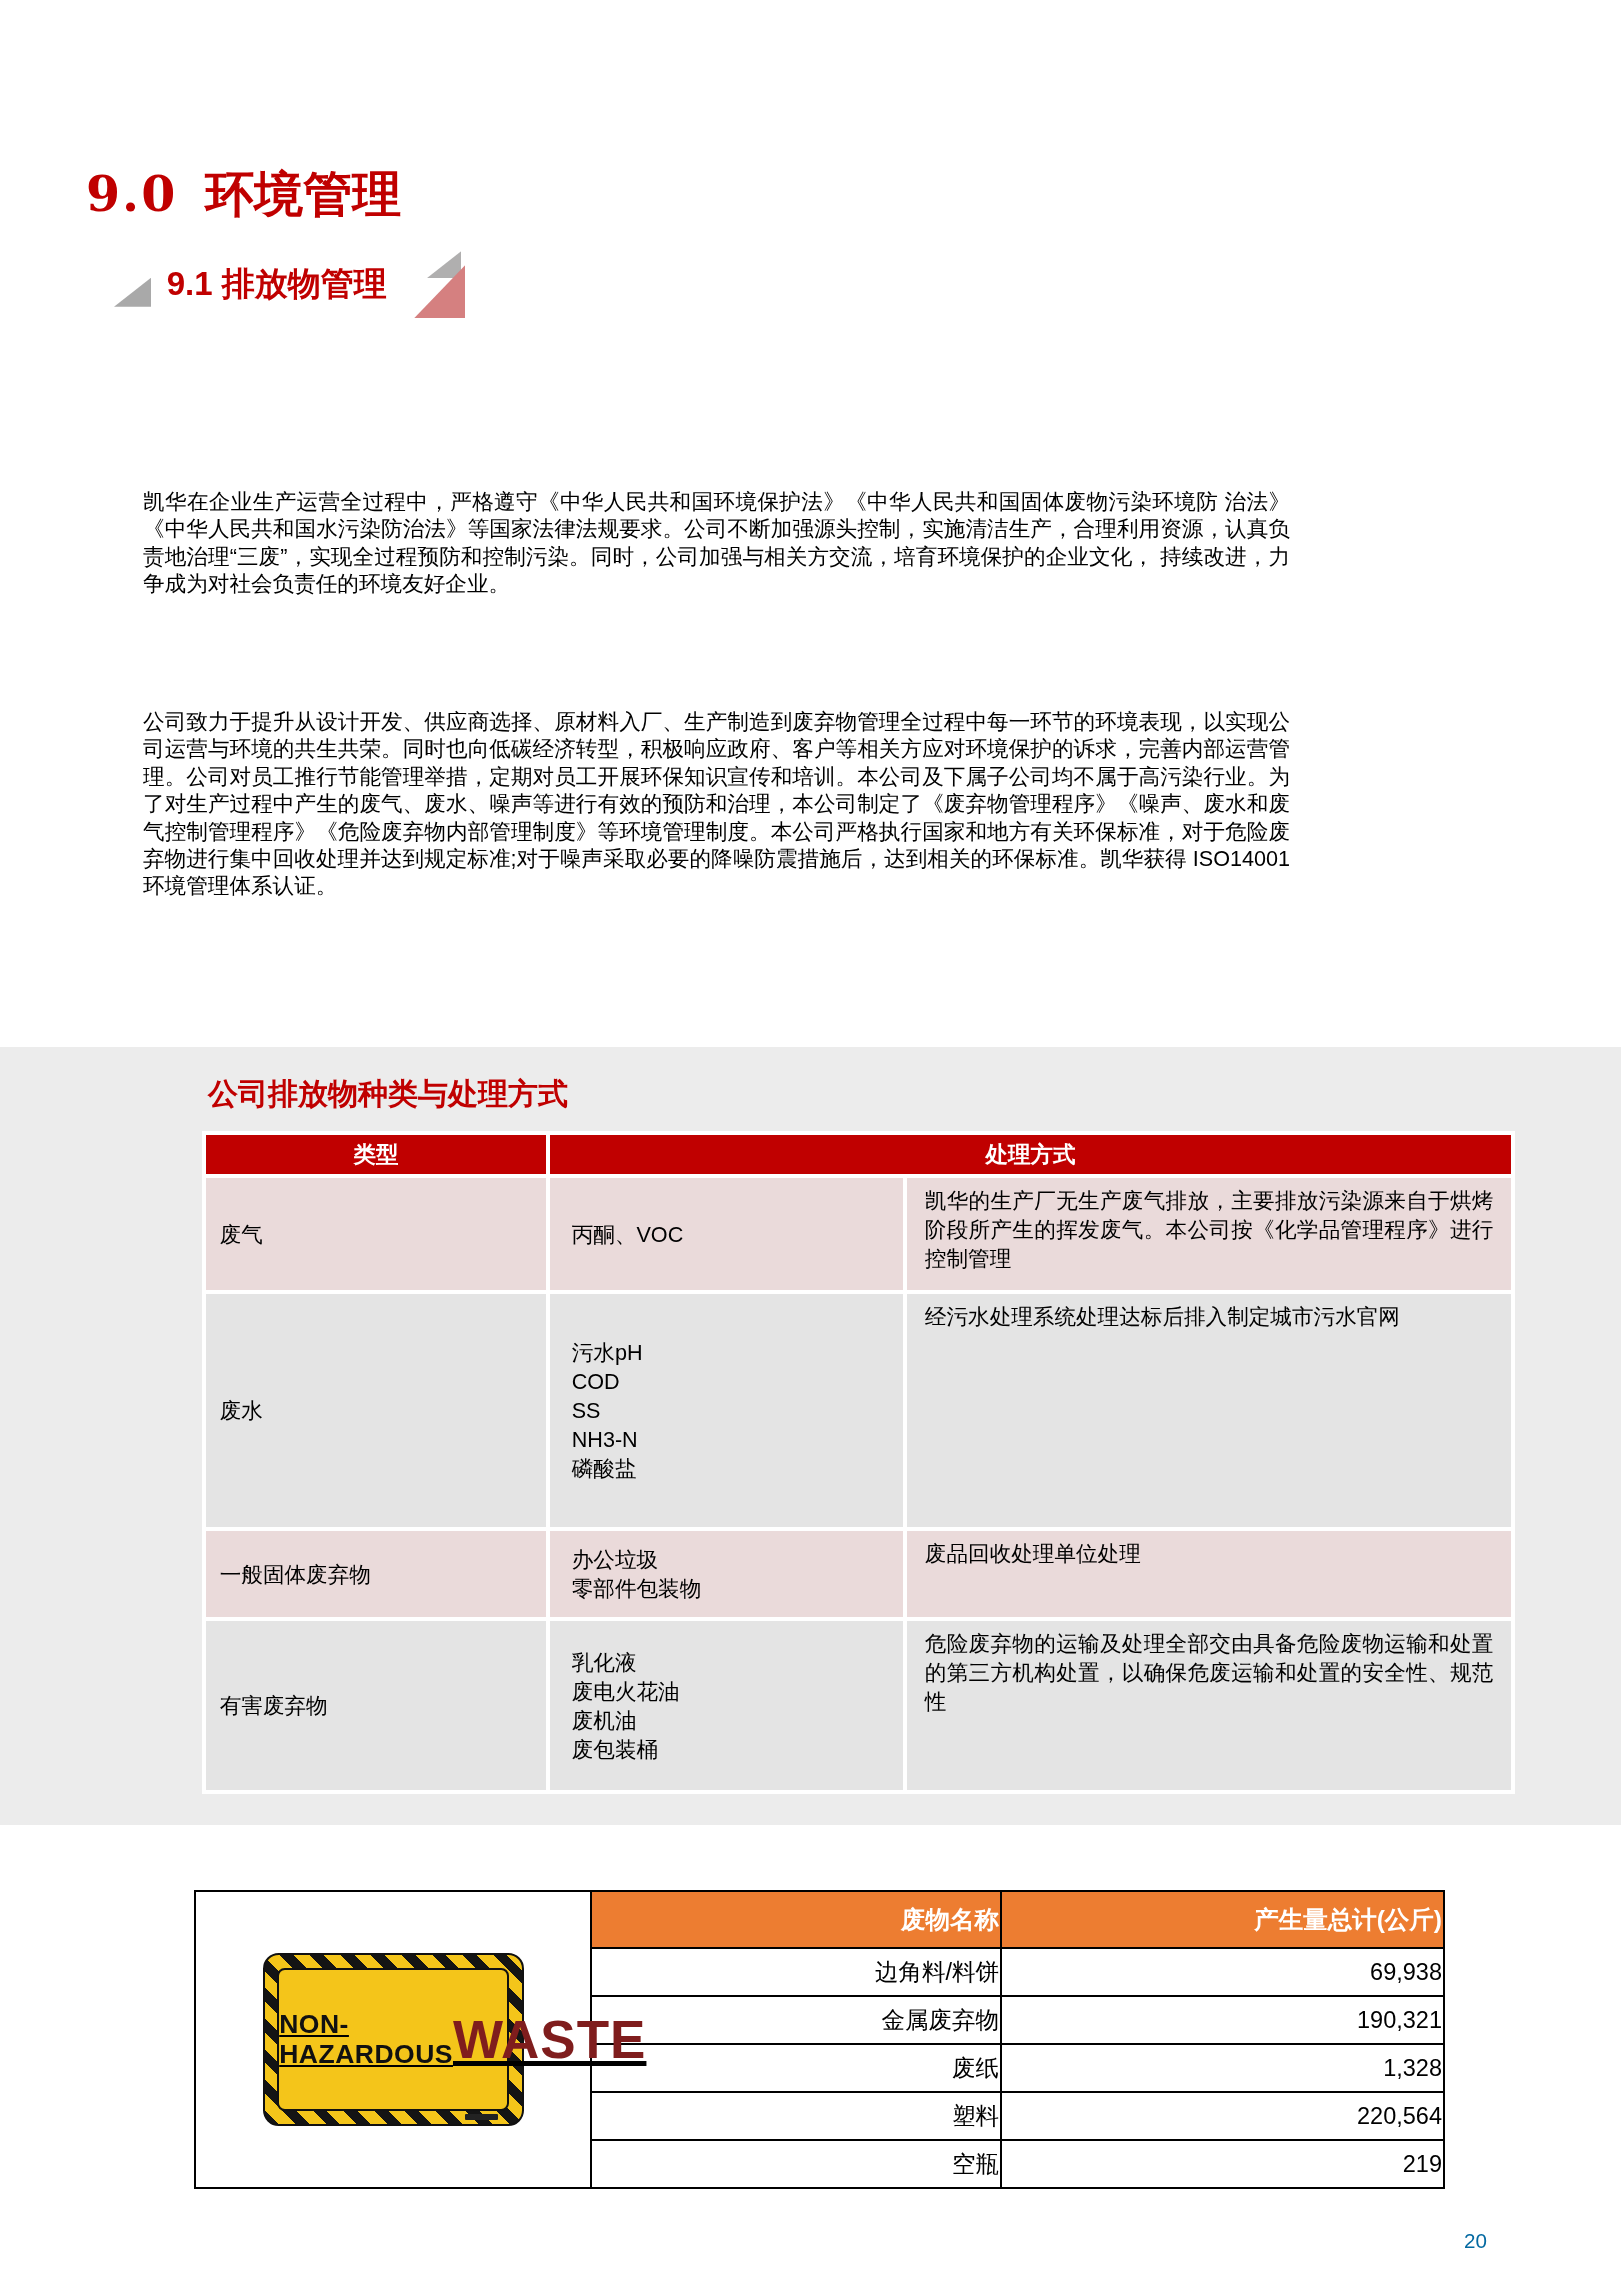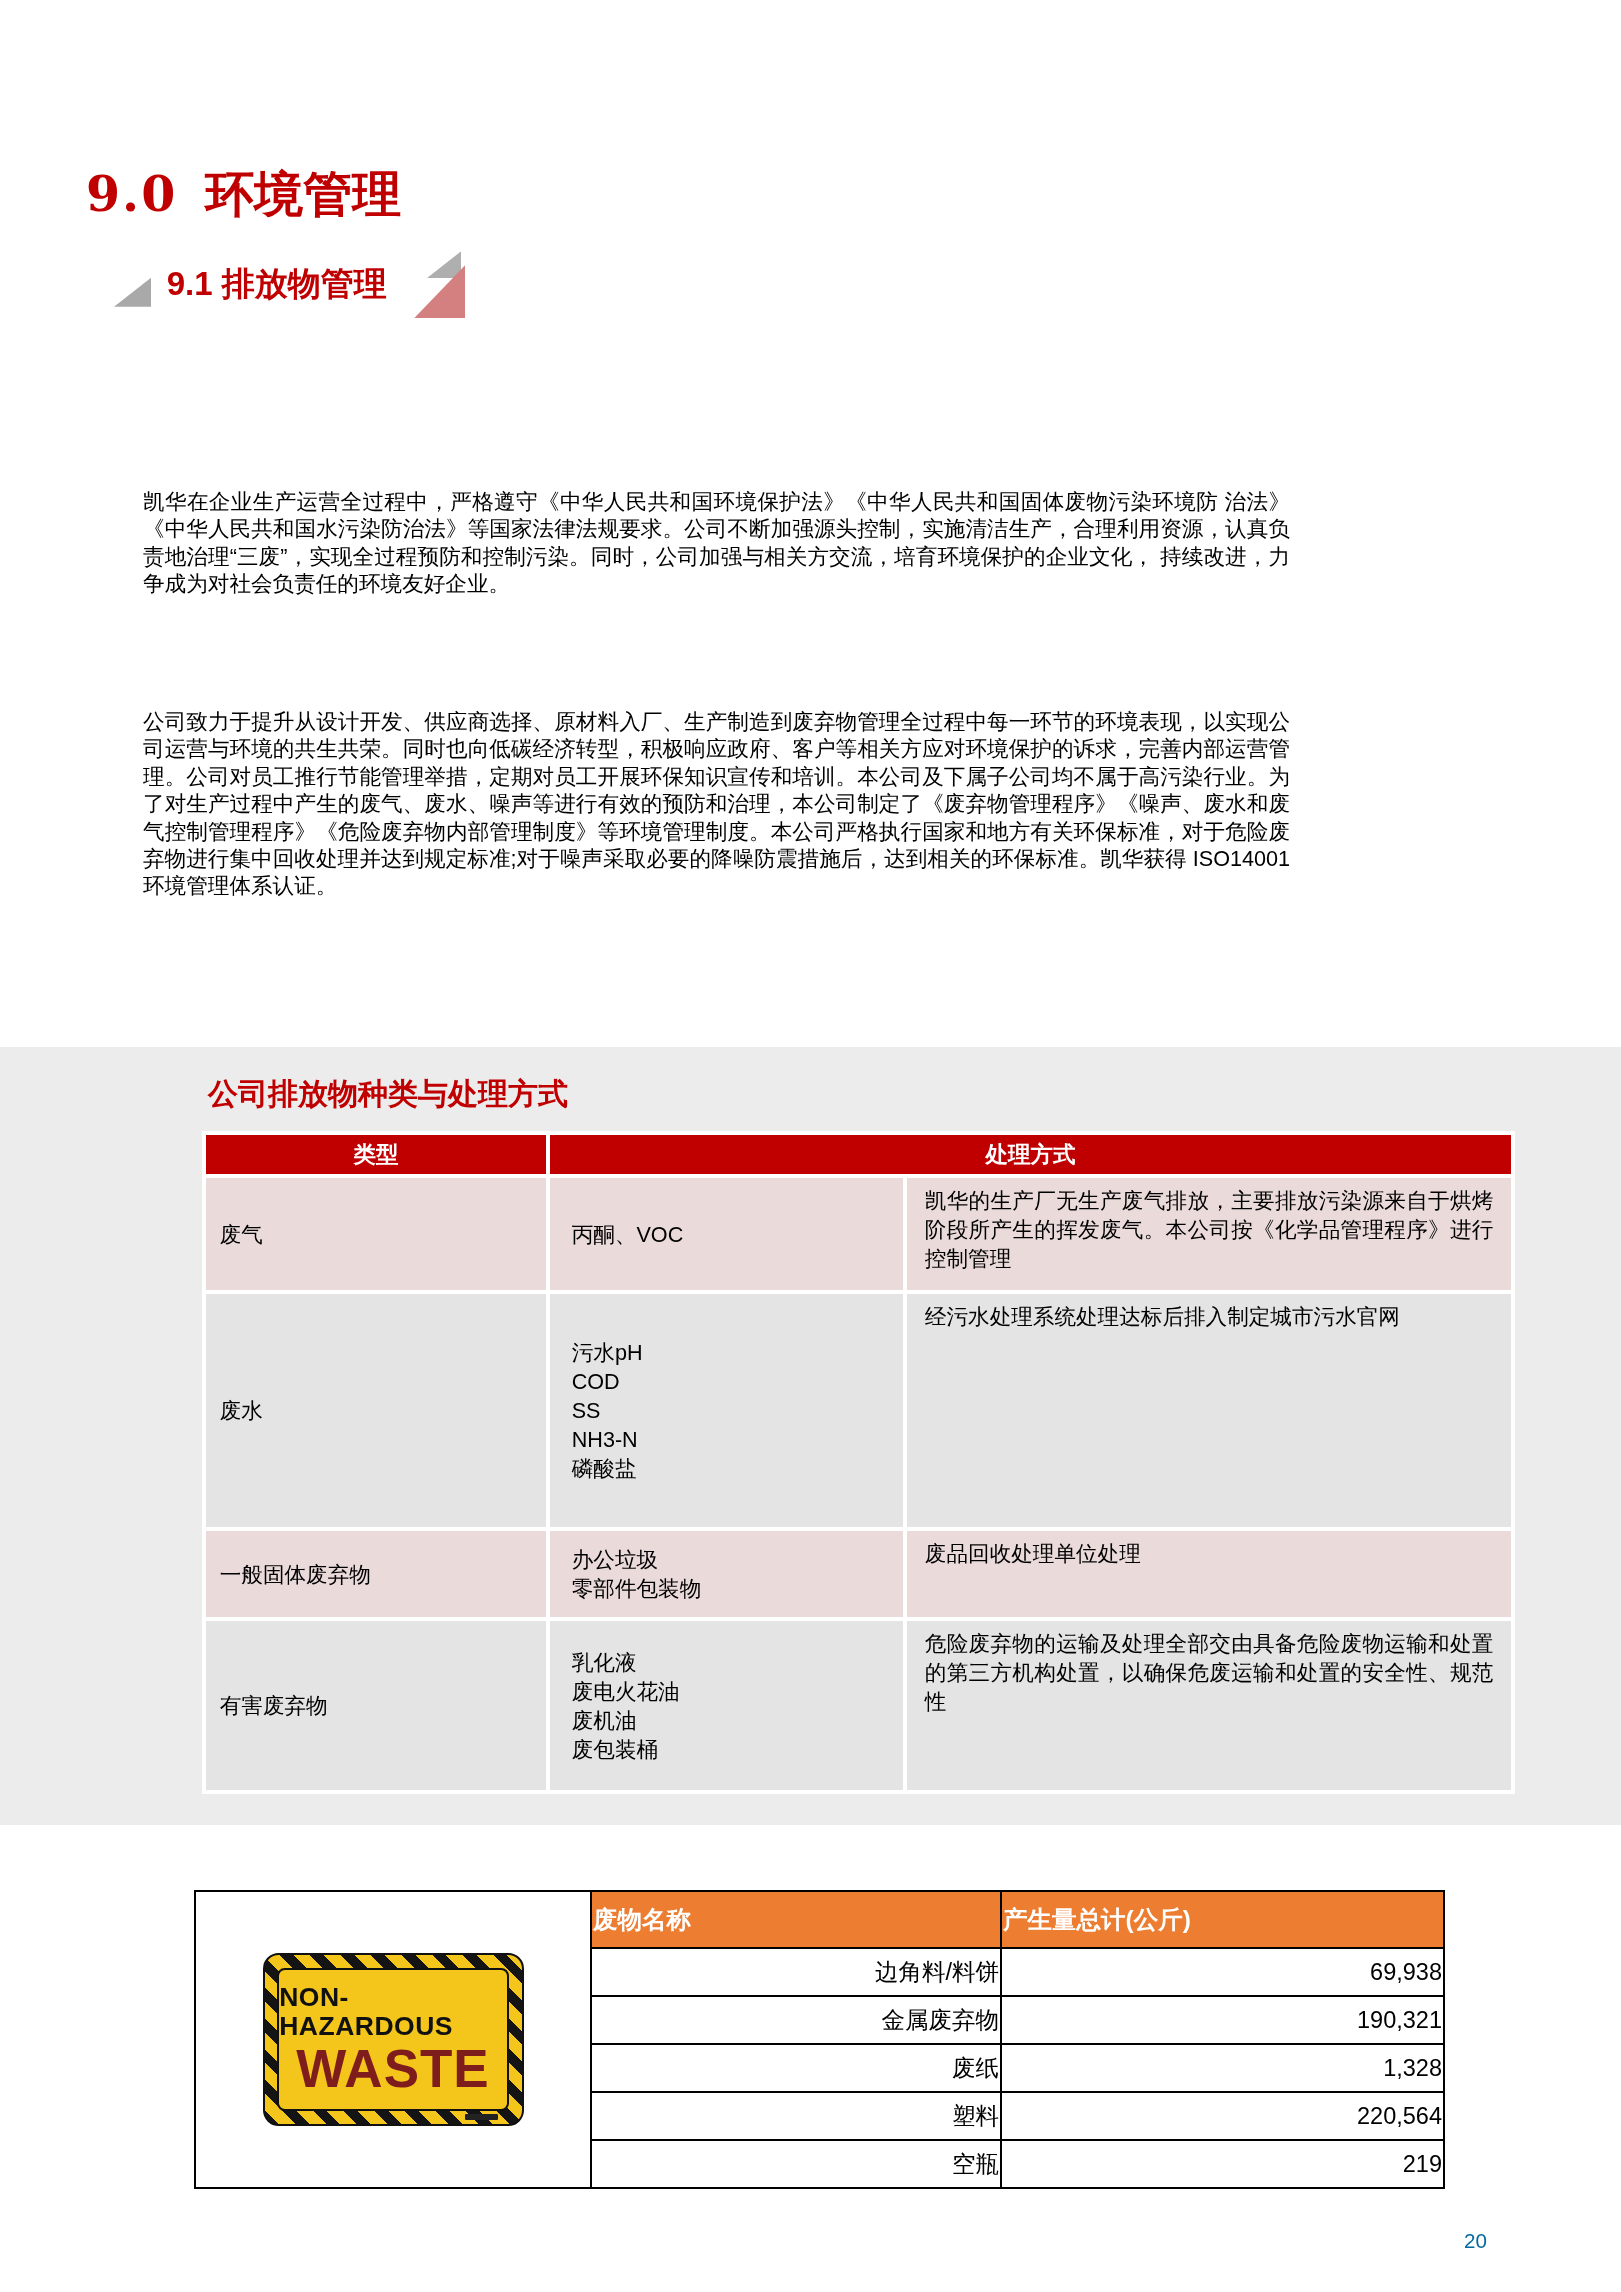--- a/index.html
+++ b/index.html
@@ -40,29 +40,29 @@
   td.cell-treat{ padding:7.8px 17.6px 7.8px 17.6px; vertical-align:top; text-align:justify; }
   .h-r1 { height:110px; } .h-r2 { height:231px; } .h-r3 { height:84px; } .h-r4 { height:167px; }
 
   
   .caption2021 { position:absolute; left:173px; top:1847px; font-size:26.5px; color:#000; white-space:nowrap; }
   table.waste { position:absolute; left:194px; top:1890px; border-collapse:collapse; table-layout:fixed; }
   table.waste col.w1 { width:396px; }
   table.waste col.w2 { width:410px; }
   table.waste col.w3 { width:443px; }
   table.waste td, table.waste th { border:2.9px solid #000; }
-  table.waste th { background:#ED7D31; color:#ffffff; font-size:24.5px; font-weight:bold; height:53px; text-align:left; }
+  table.waste th { background:#ED7D31; color:#ffffff; font-size:24.5px; font-weight:bold; height:53px; text-align:right; }
   table.waste td.data { height:44px; font-size:23.5px; text-align:right; background:#ffffff; }
   td.sign-cell { background:#ffffff; vertical-align:middle; }
 
   .sign { width:261px; height:173px; margin:0 auto; border-radius:15.7px; border:2px solid #111;
           background:repeating-linear-gradient(45deg,#141414 0 9.8px,#F4C51A 9.8px 21.6px);
           box-sizing:border-box; padding:12.7px; position:relative; }
   .sign-inner { width:100%; height:100%; background:#F4C51A; border-radius:7.8px; border:2px solid #111; box-sizing:border-box;
-                display:flex; flex-direction:column; align-items:center; justify-content:center; }
+                display:flex; flex-direction:row; align-items:center; justify-content:flex-start;text-decoration:underline; }
   .sign-l1 { font-size:26.5px; font-weight:bold; color:#111; letter-spacing:0.5px; line-height:1.1; }
   .sign-l2 { font-size:53px; font-weight:bold; color:#7f1d1d; letter-spacing:1px; line-height:1.05; }
   .sign-mark { position:absolute; right:23.5px; bottom:3.9px; width:33px; height:5.9px; background:#222; border-radius:1px; }
 
   .pagenum { position:absolute; left:1464px; top:2229px; font-size:20.6px; color:#0369a1; }
 </style>
 </head>
 <body>
 
 <div class="page">

